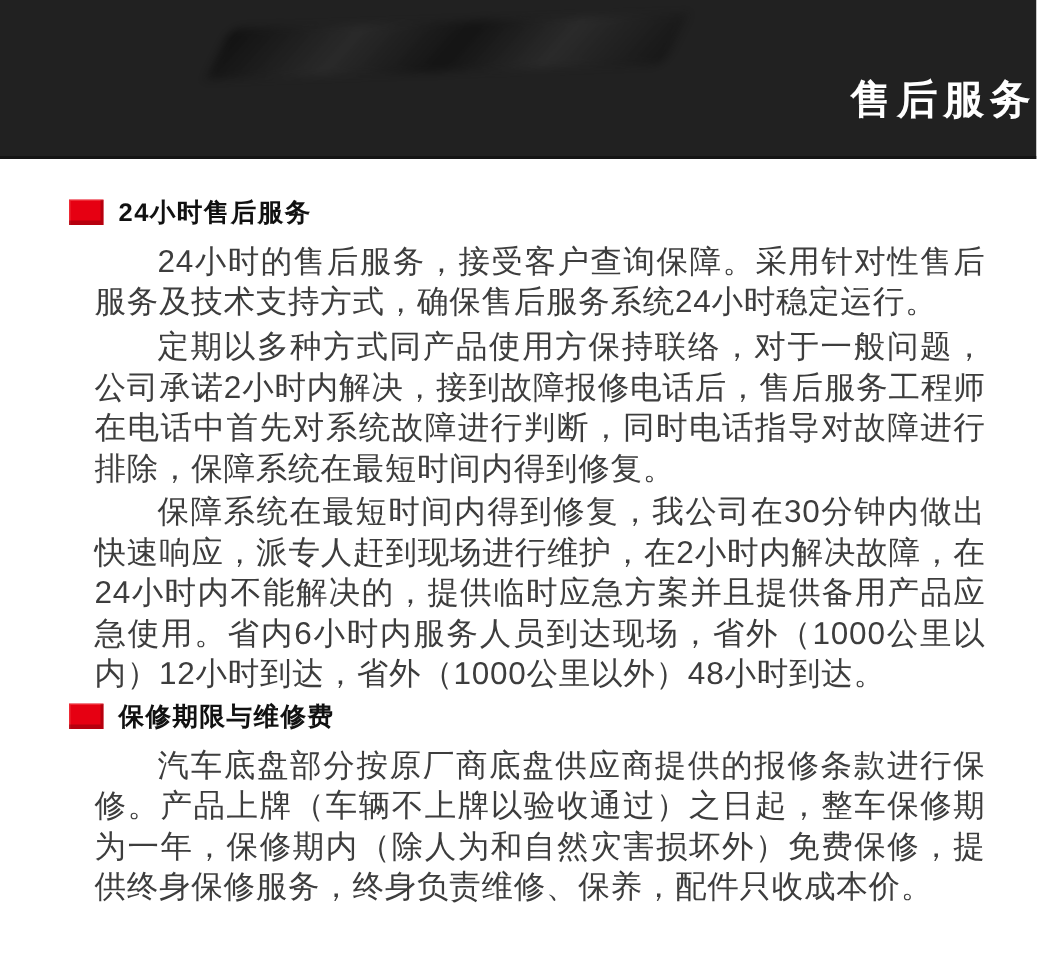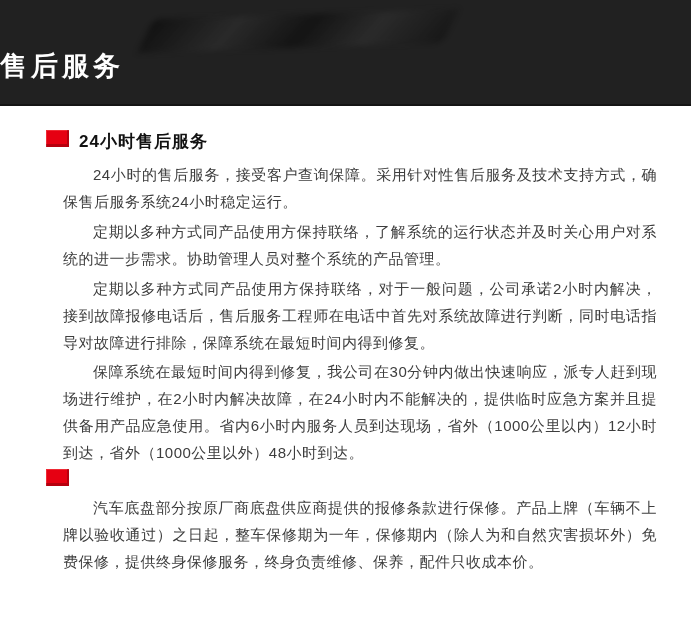--- a/index.html
+++ b/index.html
@@ -19,21 +19,21 @@
     height: 106px;
     background: var(--banner-bg, #212121);
     overflow: hidden;
     border-bottom: 2px solid #151515;
   }
   .banner-title {
     position: absolute;
     left: 0; right: 0;
     top: 48px;
     margin: 0;
-    text-align: left;
+    text-align: right;
     color: var(--banner-text, #ffffff);
     font-size: 27px;
     font-weight: bold;
     letter-spacing: 4px;
   }
   .watermark {
     position: absolute;
     left: 148px;
     top: 14px;
     width: 300px;
@@ -48,42 +48,42 @@
     filter: blur(3px);
     border-radius: 5px;
     opacity: 0.85;
   }
 
   
   .content { padding: 24px 34px 0 46px; }
   .section { margin-bottom: 3px; }
   .section-head {
     display: flex;
-    align-items: flex-start;
+    align-items: center;
     gap: 10px;
     margin: 0 0 8px 0;
   }
   .bullet {
     flex: 0 0 auto;
     width: 23px;
     height: 17px;
     background: var(--accent, #e60012);
     box-shadow: inset -2px -3px 0 rgba(125, 0, 10, 0.45),
                 inset 1px 1px 0 rgba(255, 120, 120, 0.35);
   }
   .section-title {
     margin: 0;
     font-size: 17px;
     font-weight: bold;
     color: var(--heading-text, #111111);
     letter-spacing: 1px;
   }
   .para {
     margin: 0 0 2px 17px;
-    font-size: 15px;
+    font-size: 21px;
     line-height: 27px;
     color: var(--body-text, #3d3d3d);
     text-indent: 2em;
     text-align: justify;
     letter-spacing: 0.5px;
   }
 </style>
 </head>
 <body>
 
@@ -98,29 +98,29 @@
 
     <section class="section">
       <div class="section-head">
         <span class="bullet"></span>
         <h2 class="section-title">24小时售后服务</h2>
       </div>
       <p class="para">24小时的售后服务，接受客户查询保障。采用针对性售后服务及技术支持方式，确保售后服务系统24小时稳定运行。</p>
     </section>
 
     <section class="section">
-      <p class="para">定期以多种方式同产品使用方保持联络，了解系统的运行状态并及时关心用户对系统的进一步需求。协助管理人员对整个系统的产品管理。</p>
     </section>
 
     <section class="section">
       <p class="para">定期以多种方式同产品使用方保持联络，对于一般问题，公司承诺2小时内解决，接到故障报修电话后，售后服务工程师在电话中首先对系统故障进行判断，同时电话指导对故障进行排除，保障系统在最短时间内得到修复。</p>
       <p class="para">保障系统在最短时间内得到修复，我公司在30分钟内做出快速响应，派专人赶到现场进行维护，在2小时内解决故障，在24小时内不能解决的，提供临时应急方案并且提供备用产品应急使用。省内6小时内服务人员到达现场，省外（1000公里以内）12小时到达，省外（1000公里以外）48小时到达。</p>
     </section>
 
     <section class="section">
       <div class="section-head">
         <span class="bullet"></span>
+        <h2 class="section-title">保修期限与维修费</h2>
       </div>
       <p class="para">汽车底盘部分按原厂商底盘供应商提供的报修条款进行保修。产品上牌（车辆不上牌以验收通过）之日起，整车保修期为一年，保修期内（除人为和自然灾害损坏外）免费保修，提供终身保修服务，终身负责维修、保养，配件只收成本价。</p>
     </section>
 
   </main>
 </div>
 
 </body></html>

